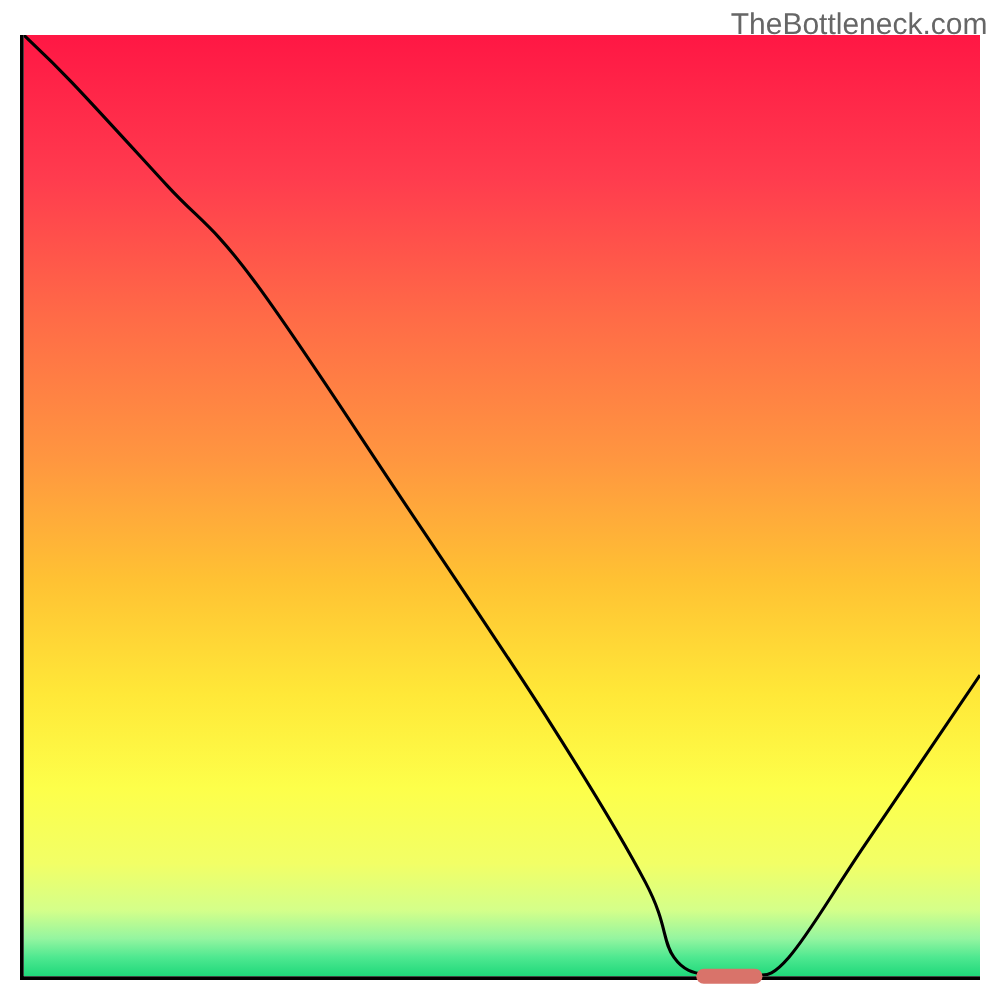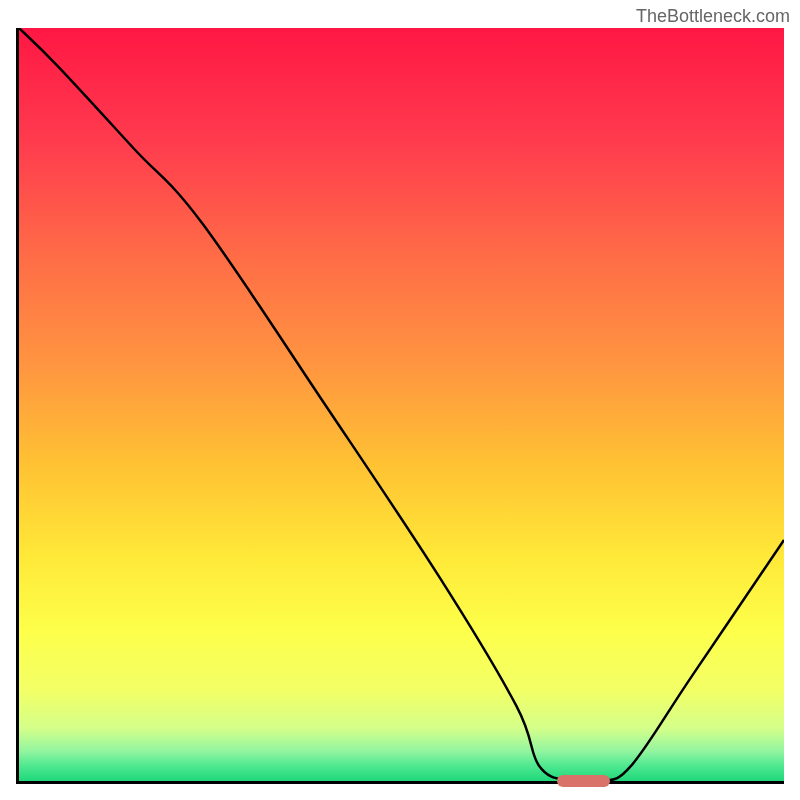--- a/index.html
+++ b/index.html
@@ -11,21 +11,21 @@
       width: 800px;
       height: 800px;
       background: white;
       position: relative;
       font-family: Arial, sans-serif;
     }
     .watermark {
       position: absolute;
       top: 6px;
       right: 10px;
-      font-size: 18px;
+      font-size: 24px;
       font-weight: 500;
       color: #666;
       z-index: 10;
     }
     .chart-container {
       position: absolute;
       top: 28px;
       left: 16px;
       width: 768px;
       height: 756px;

